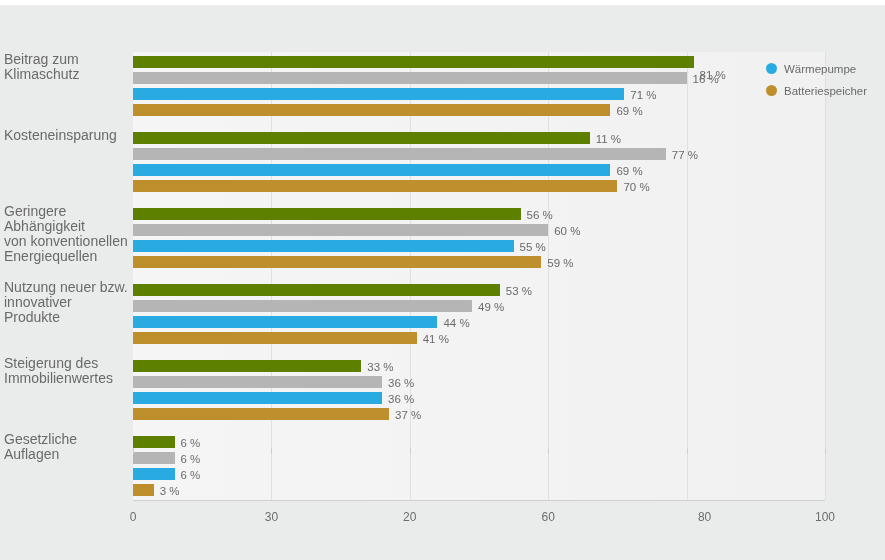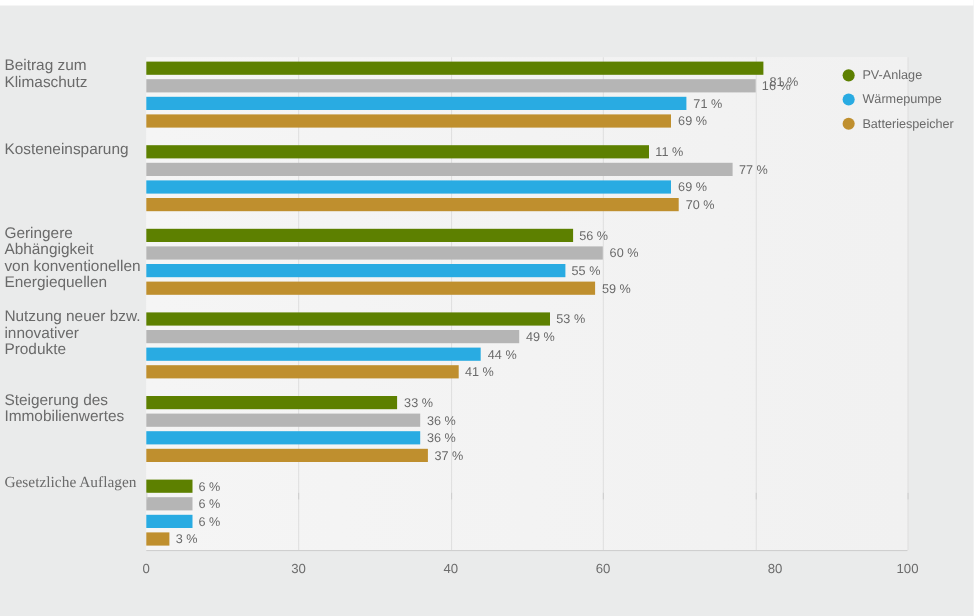--- a/index.html
+++ b/index.html
@@ -193,47 +193,43 @@
       </div>
     <div id="axis-line"></div>
   </div>
 
   <div id="ticks-layer">
       <div class="tick-mark" style="left: 133px; position: absolute;"></div>
       <div class="tick-label" style="left: 133px;">0</div>
       <div class="tick-mark" style="left: 271.4px; position: absolute;"></div>
       <div class="tick-label" style="left: 271.4px;">30</div>
       <div class="tick-mark" style="left: 409.8px; position: absolute;"></div>
-      <div class="tick-label" style="left: 409.8px;">40</div>
+      <div class="tick-label" style="left: 409.8px;">20</div>
       <div class="tick-mark" style="left: 548.2px; position: absolute;"></div>
       <div class="tick-label" style="left: 548.2px;">60</div>
       <div class="tick-mark" style="left: 686.6px; position: absolute;"></div>
       <div class="tick-label" style="left: 686.6px; margin-left: 18px;">80</div>
       <div class="tick-mark" style="left: 825px; position: absolute;"></div>
       <div class="tick-label" style="left: 825px;">100</div>
     </div>
   <div id="categories-layer">
       <div class="cat-label" style="top: 52px;">Beitrag zum
 Klimaschutz</div>
       <div class="cat-label" style="top: 128px;">Kosteneinsparung</div>
       <div class="cat-label" style="top: 204px;">Geringere Abhängigkeit
 von konventionellen
 Energiequellen</div>
       <div class="cat-label" style="top: 280px;">Nutzung neuer bzw.
 innovativer Produkte</div>
       <div class="cat-label" style="top: 356px;">Steigerung des
 Immobilienwertes</div>
-      <div class="cat-label" style="top: 432px; font-family: Liberation Serif, serif;">Gesetzliche Auflagen</div>
+      <div class="cat-label" style="top: 432px;">Gesetzliche Auflagen</div>
     </div>
 
   <div id="legend">
-      <div class="legend-row">
-        <span class="legend-dot" style="background: rgb(93, 128, 0);"></span>
-        <span class="legend-text">PV-Anlage</span>
-      </div>
       <div class="legend-row">
         <span class="legend-dot" style="background: rgb(41, 171, 226);"></span>
         <span class="legend-text">Wärmepumpe</span>
       </div>
       <div class="legend-row">
         <span class="legend-dot" style="background: rgb(191, 143, 46);"></span>
         <span class="legend-text">Batteriespeicher</span>
       </div>
     </div>
 

